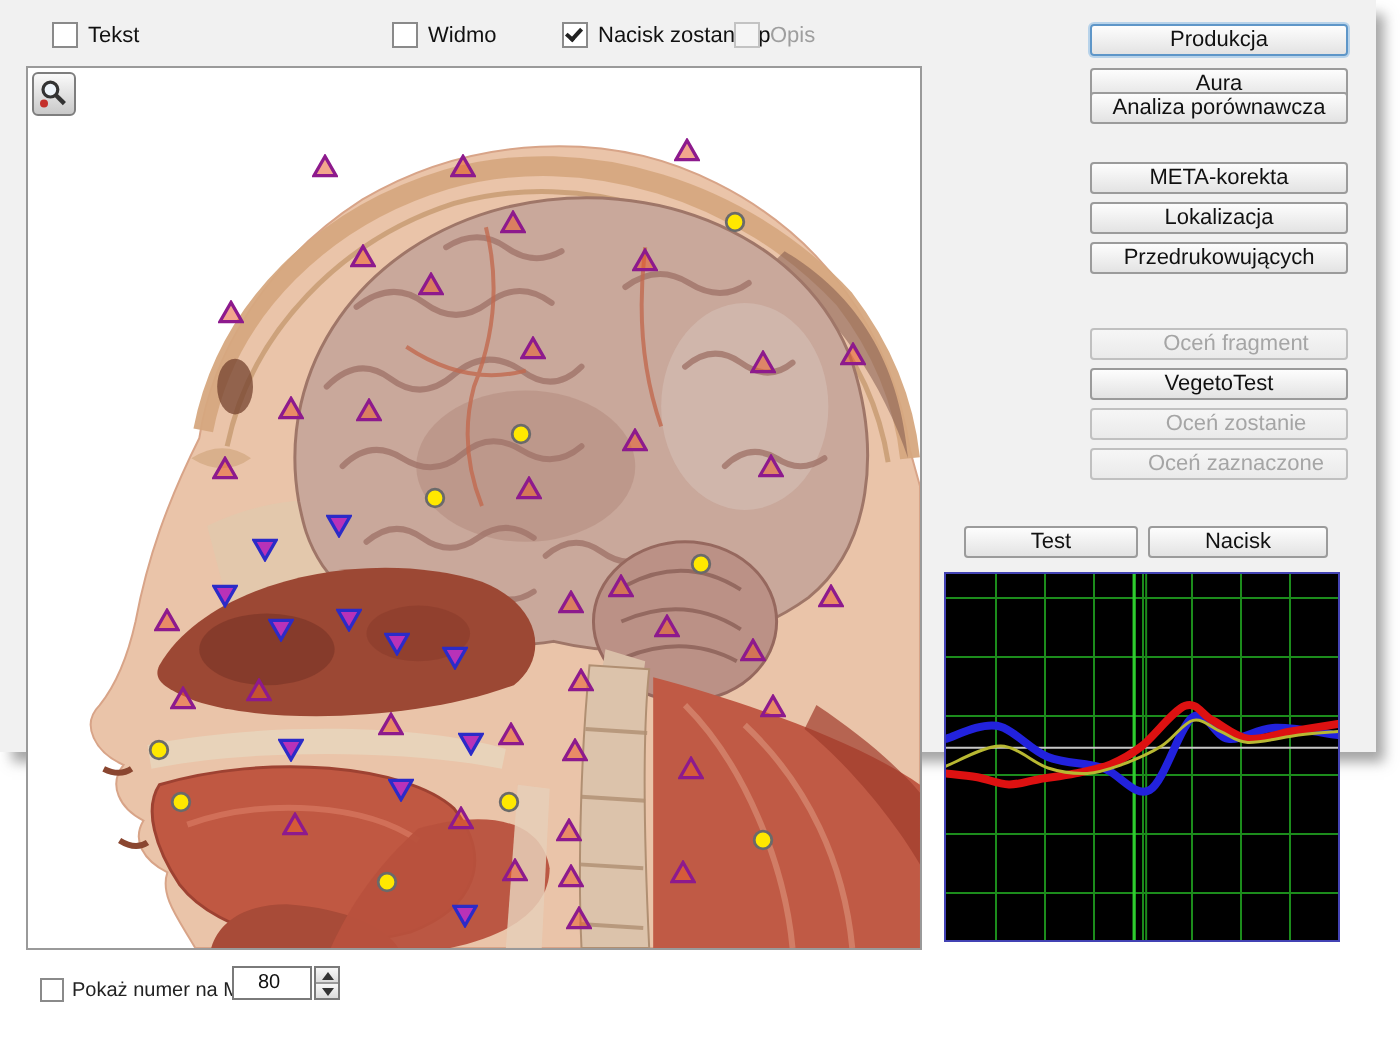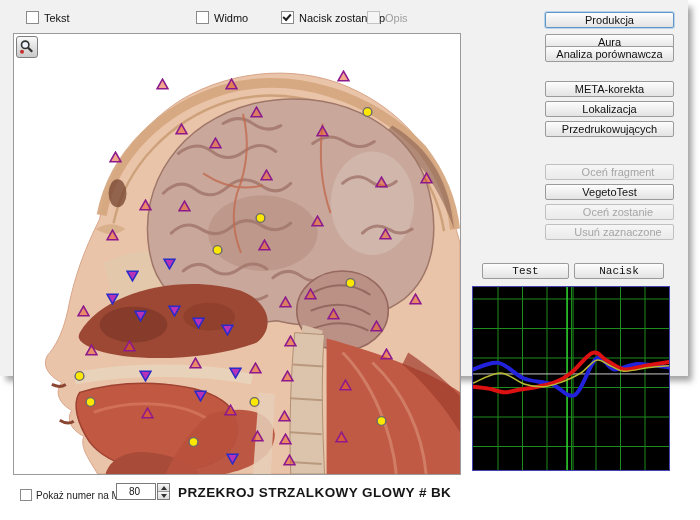--- a/index.html
+++ b/index.html
@@ -38,21 +38,21 @@
   
   .btn{
     position:absolute;left:545px;width:129px;height:16px;
     background:linear-gradient(#fdfdfd,#e3e3e3);
     border:1px solid #9b9b9b;border-radius:2px;
     font-size:11px;color:#111;display:flex;align-items:center;justify-content:center;
     box-sizing:border-box;white-space:nowrap;cursor:default;
   }
   .btn.focused{border-color:#5e96c8;box-shadow:0 0 0 1px #b8d3ea;}
   .btn.disabled{color:#a5a5a5;border-color:#c0c0c0;background:linear-gradient(#f6f6f6,#eaeaea);padding-left:17px;}
-  .btn.chartbtn{left:auto;font-family:Liberation Mono, monospace;}
+  .btn.chartbtn{left:auto;}
   
   .graph{
     position:absolute;left:472px;top:286px;width:196px;height:183px;
     background:#000;border:1px solid #4343b4;box-sizing:content-box;
   }
   .graph svg{display:block;}
   
   .bottom-cb{position:absolute;left:20px;top:489px;display:flex;align-items:center;gap:4px;font-size:10px;color:#222;}
   .bottom-cb .box{width:10px;height:10px;background:#fff;border:1px solid #8a8a8a;}
   .spinner{
@@ -368,21 +368,21 @@
   <div class="right-panel">
     <div class="btn focused" style="top:12px">Produkcja</div>
     <div class="btn" style="top:34px">Aura</div>
     <div class="btn" style="top:46px">Analiza porównawcza</div>
     <div class="btn" style="top:81px">META-korekta</div>
     <div class="btn" style="top:101px">Lokalizacja</div>
     <div class="btn" style="top:121px">Przedrukowujących</div>
     <div class="btn disabled" style="top:164px">Oceń fragment</div>
     <div class="btn" style="top:184px">VegetoTest</div>
     <div class="btn disabled" style="top:204px">Oceń zostanie</div>
-    <div class="btn disabled" style="top:224px">Usuń zaznaczone</div>
+    <div class="btn disabled" style="top:224px">Oceń zaznaczone</div>
   </div>
 
   <div class="btn chartbtn" style="left:482px;top:263px;width:87px">Test</div>
   <div class="btn chartbtn" style="left:574px;top:263px;width:90px">Nacisk</div>
 
   <div class="graph">
       <svg width="196" height="183" viewBox="0 0 196 183">
         <rect width="196" height="183" fill="#000000"></rect>
         <line x1="25.0" y1="0" x2="25.0" y2="183" stroke="#1c8c1c" stroke-width="1"></line>
         <line x1="49.5" y1="0" x2="49.5" y2="183" stroke="#1c8c1c" stroke-width="1"></line>
@@ -412,15 +412,14 @@
   </div>
   <div class="spinner">80</div>
   <div class="spin-arrows">
     <div class="sb">
         <span class="tri-up"></span>
       </div>
     <div class="sb">
         <span class="tri-dn"></span>
       </div>
   </div>
-  <div class="caption">PRZEKROJ STRZALKOWY GLOWY # BK</div>
 
 </div>
 
 </body></html>

